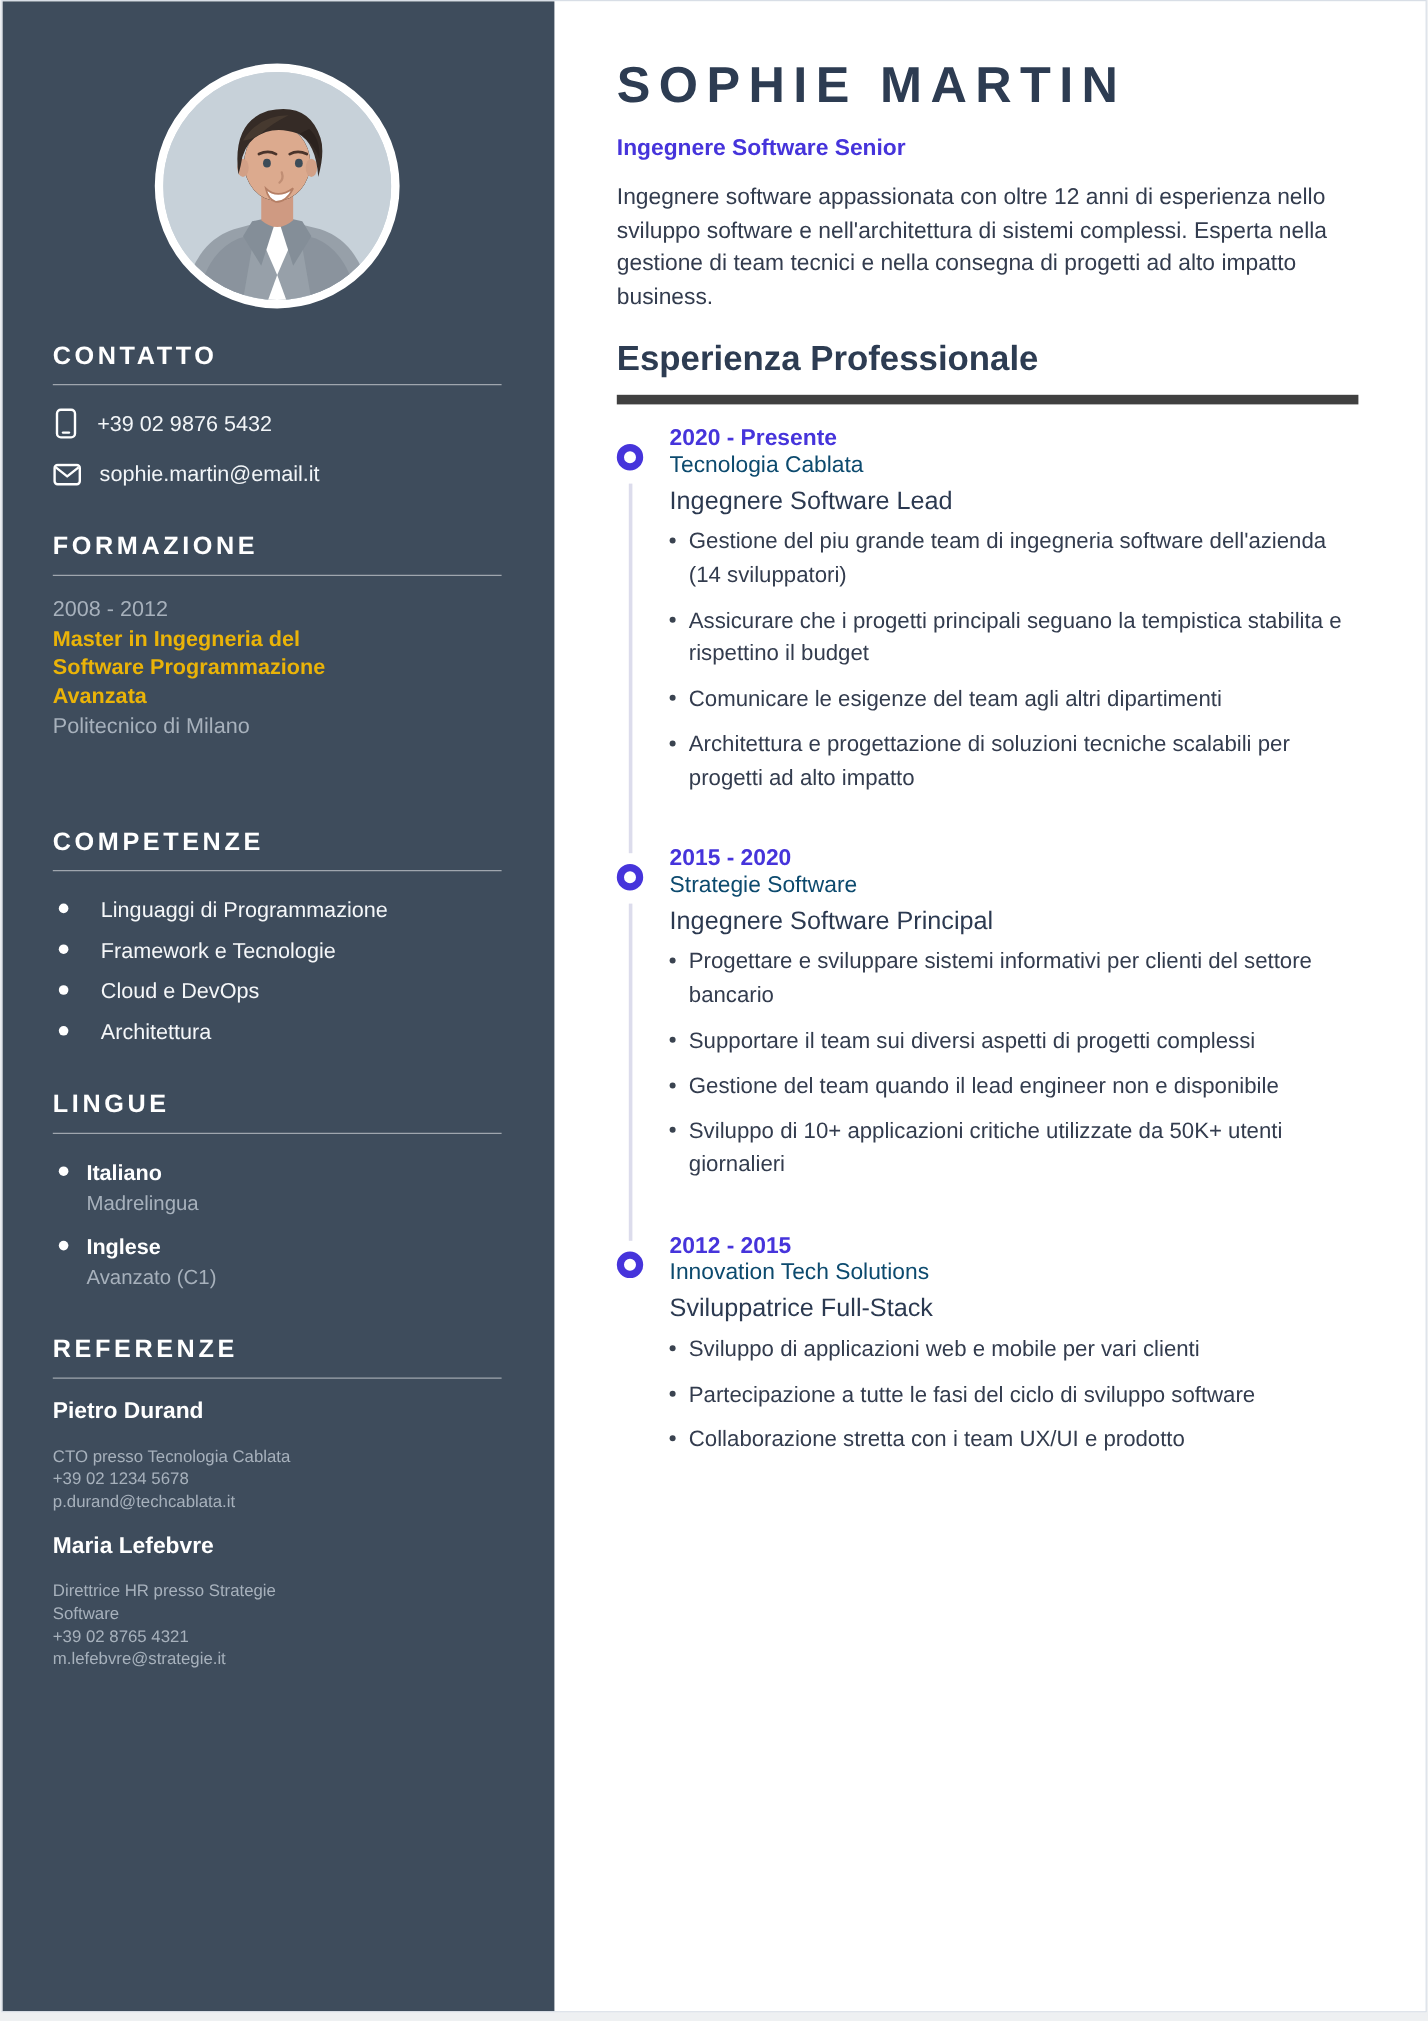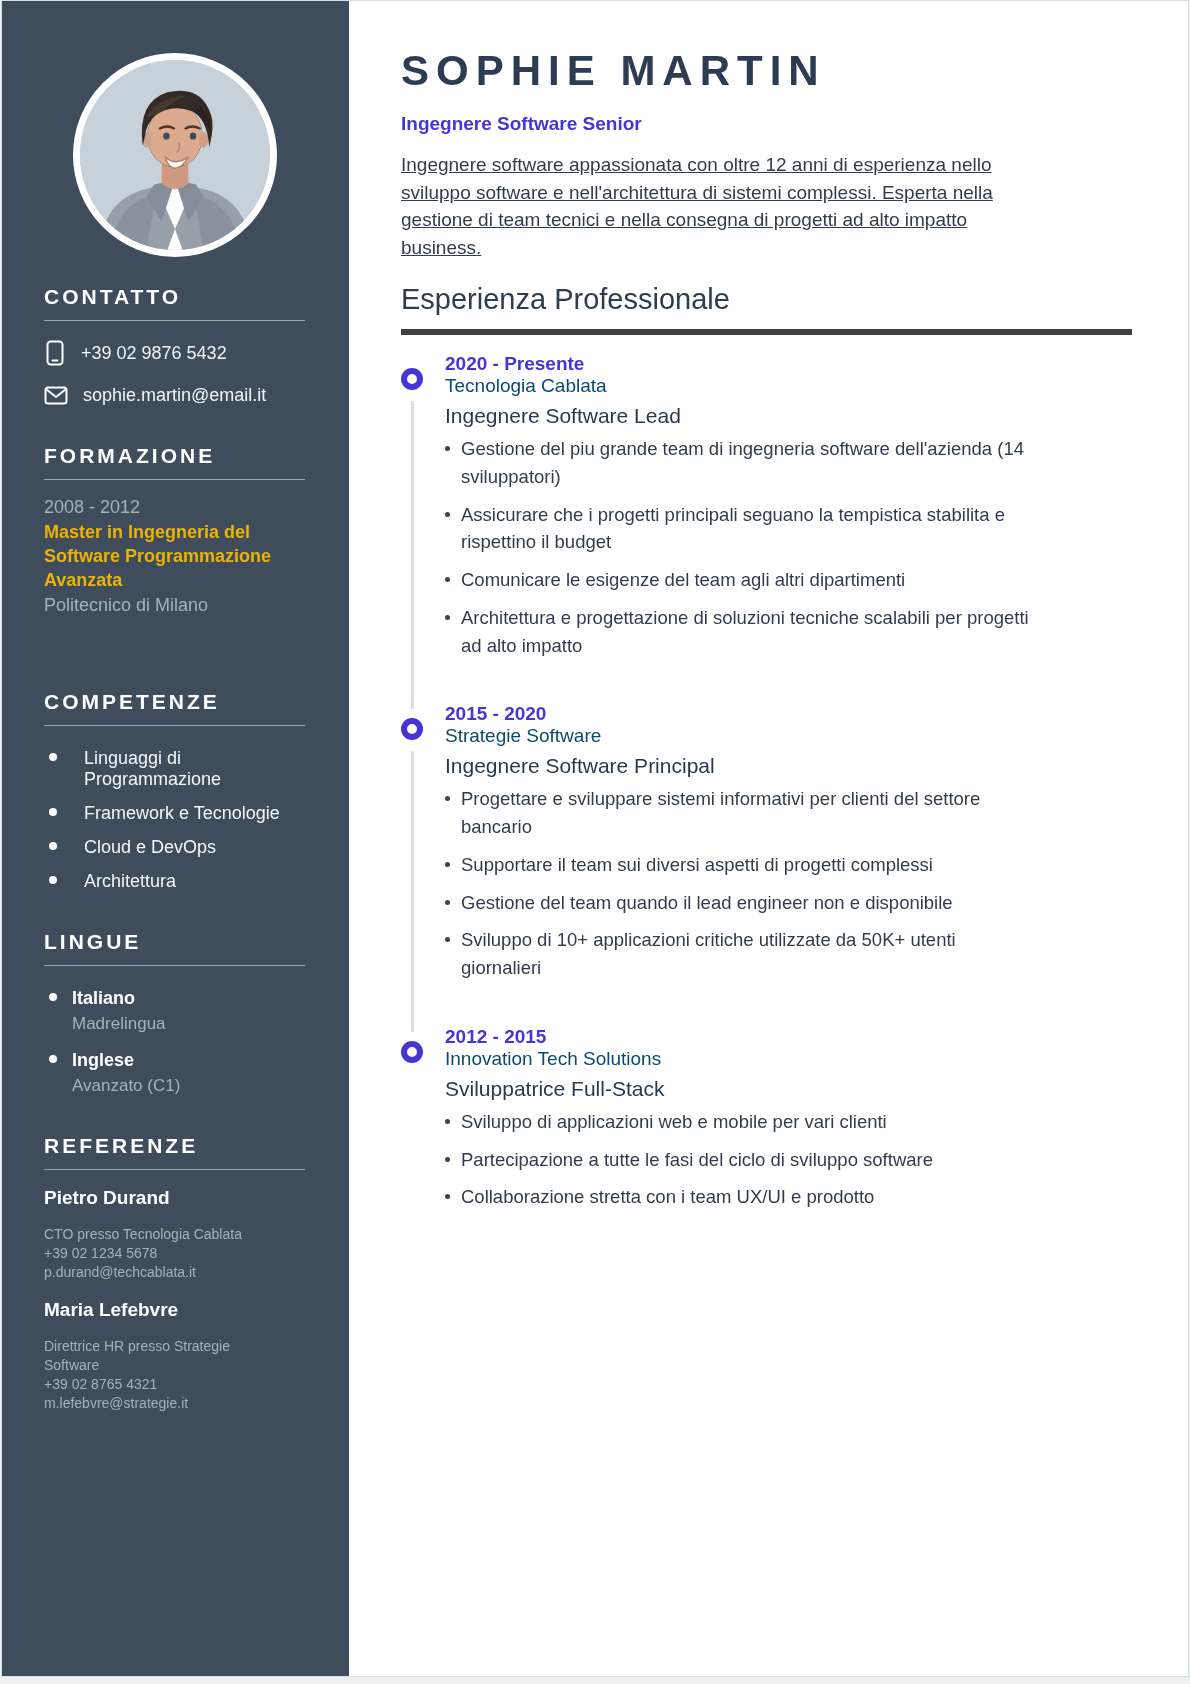--- a/index.html
+++ b/index.html
@@ -12,21 +12,21 @@
   .page {
     width: 1188px; height: 1677px;
     margin: 0 1px;
     background: #ffffff;
     border: 1px solid #d8dee6;
     display: flex;
     overflow: hidden;
   }
   
   .sidebar {
-    width: 347px; flex-shrink: 0;
+    width: 460px; flex-shrink: 0;
     background: #3E4C5C;
     color: #f2f5f8;
     padding: 48px 44px 40px 42px;
   }
   .photo-ring {
     width: 204px; height: 204px;
     margin: 4px auto 0;
     border-radius: 50%;
     border: 7px solid #ffffff;
     overflow: hidden;
@@ -95,28 +95,27 @@
   .job-title {
     margin-top: 18px;
     font-size: 19px; font-weight: bold;
     color: #4634DB;
   }
   .summary {
     margin-top: 16px;
     font-size: 19px; line-height: 1.45;
     max-width: 650px;
     color: #333C4E;
-    text-decoration: underline;
   }
   .exp-title {
     margin: 22px 0 0;
-    font-size: 29px; font-weight: normal;
+    font-size: 29px; font-weight: bold;
     color: #2D3C52;
     padding-bottom: 13px;
-    border-bottom: 6px solid #404040;
+    border-bottom: 8px solid #404040;
   }
   .timeline { margin-top: 18px; }
   .entry { position: relative; padding-left: 44px; margin-bottom: 44px; }
   .entry:last-child { margin-bottom: 0; }
   .entry:not(:last-child)::before {
     content: "";
     position: absolute;
     left: 10px; top: 48px; bottom: -50px;
     width: 3px;
     background: #DCDCEC;

